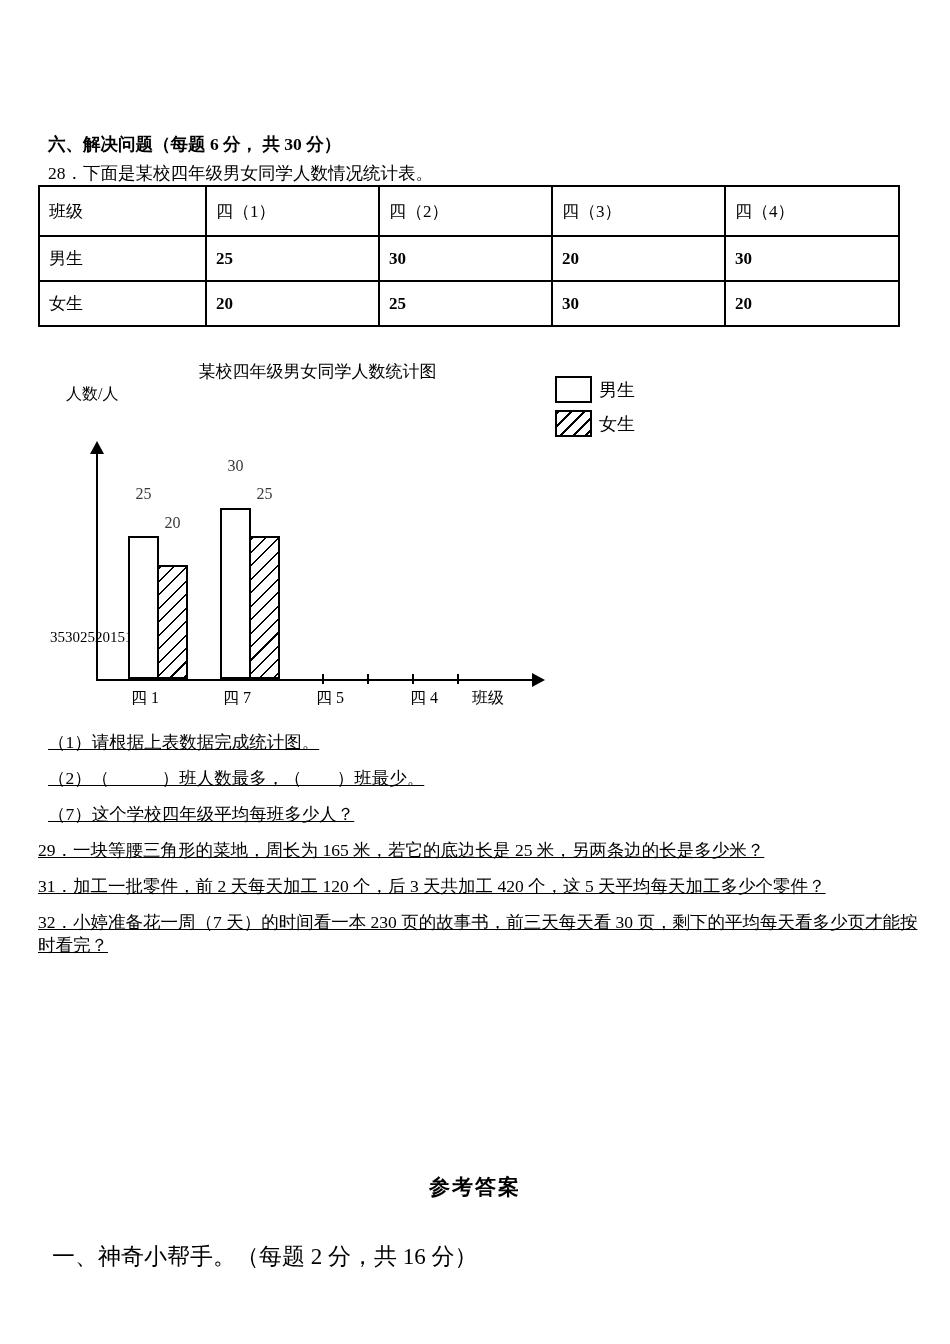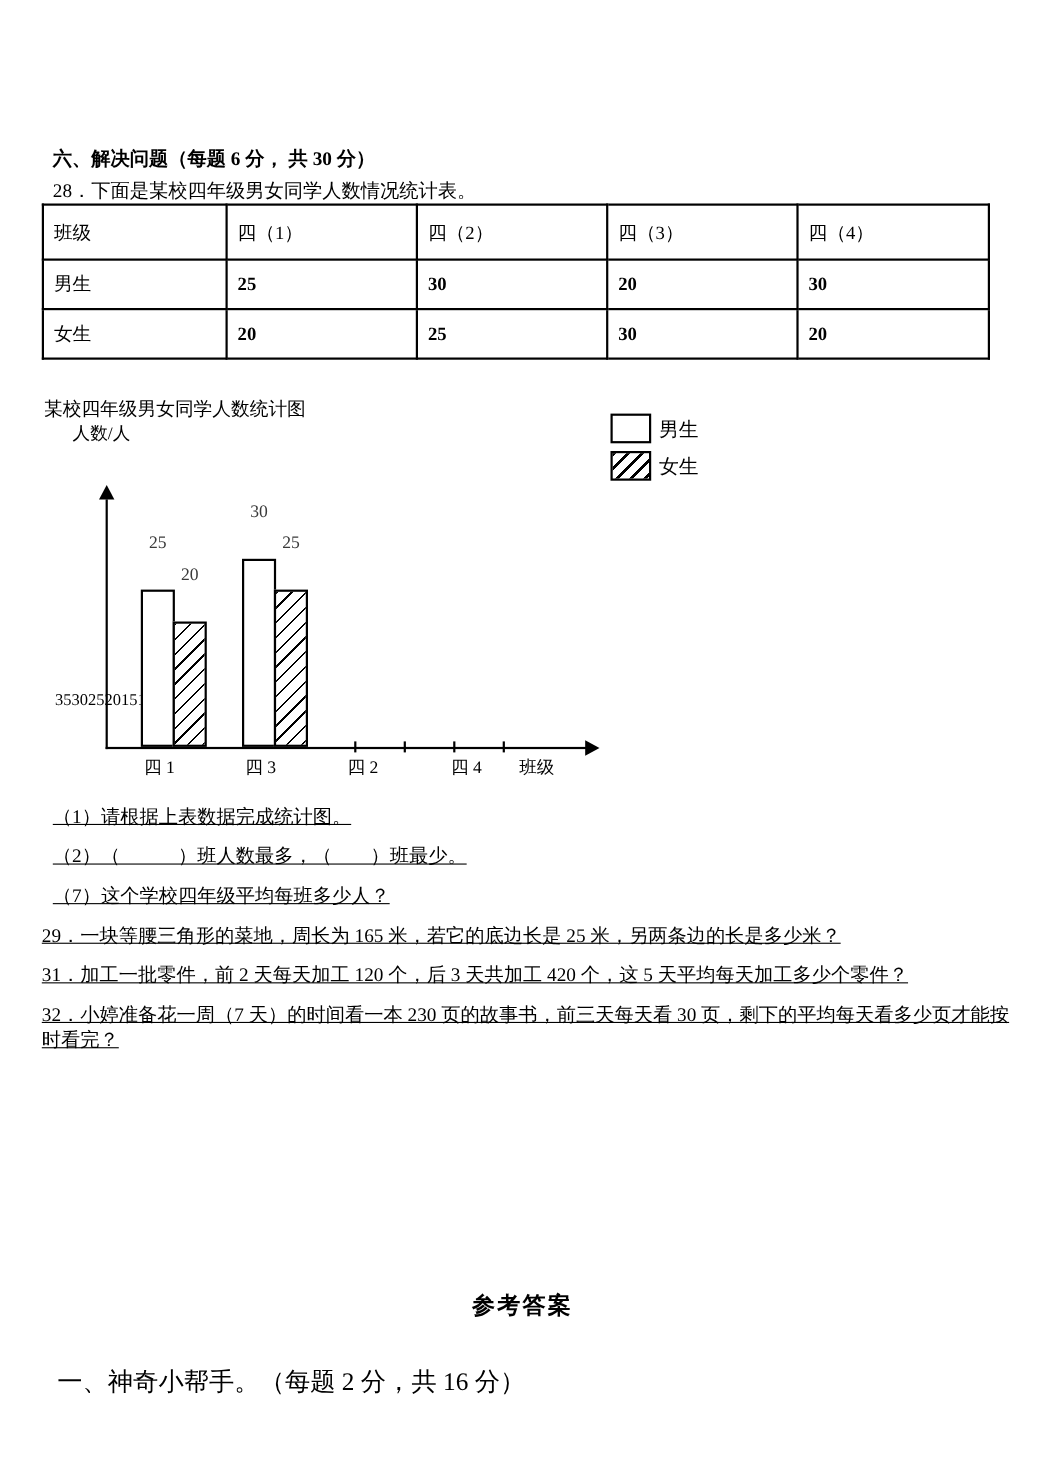--- a/index.html
+++ b/index.html
@@ -12,21 +12,21 @@
   .sec-head { position:absolute; left:48px; top:102px; font-size:17.5px; font-weight:bold; }
   .q28-line { position:absolute; left:48px; top:131px; font-size:17.5px; }
 
   .stats-table { position:absolute; left:38px; top:155px; width:860px; border-collapse:collapse; font-size:17px; table-layout:fixed; }
   .stats-table td { border:2px solid #000; padding:0 4px 0 9px; vertical-align:middle; overflow:hidden; }
   .stats-table .hrow td { height:50px; }
   .stats-table .drow td { height:45px; }
   .stats-table .num { font-weight:bold; }
 
   .chart { position:absolute; left:40px; top:320px; width:660px; height:385px; }
-  .chart-title { position:absolute; left:0; top:10px; width:555px; text-align:left; font-size:17px; }
+  .chart-title { position:absolute; left:0; top:10px; width:555px; text-align:center; font-size:17px; }
   .y-axis-label { position:absolute; left:26px; top:34px; font-size:16px;text-align:right; }
 
   .legend { position:absolute; left:515px; top:26px; }
   .legend-item { display:flex; align-items:center; margin-bottom:7px; }
   .swatch { width:37px; height:27px; border:2px solid #000; background:#fff; margin-right:7px; flex:0 0 auto; }
   .swatch.hatched { background-image: repeating-linear-gradient(135deg, #000 0, #000 2px, transparent 2px, transparent 9px); }
   .legend-label { font-size:18px; }
 
   .axis { position:absolute; background:#000; }
   .y-axis { left:56px; top:104px; width:2px; height:227px; }
@@ -134,22 +134,22 @@
         <div class="bar" style="left: 180px; top: 158px; height: 171px;"></div>
         <div class="bar-label" style="left: 175px; top: 107px;">30</div>
         <div class="bar hatched" style="left: 117px; top: 215px; height: 114px;"></div>
         <div class="bar-label" style="left: 112px; top: 164px;">20</div>
         <div class="bar hatched" style="left: 209px; top: 186px; height: 143px;"></div>
         <div class="bar-label" style="left: 204px; top: 135px;">25</div>
       </div>
 
     <span class="x-lab" style="left:413px">班级</span>
   <span class="x-lab" style="left: 70px;">四 1</span>
-      <span class="x-lab" style="left: 162px;">四 3</span>
-      <span class="x-lab" style="left: 255px;">四 2</span>
+      <span class="x-lab" style="left: 162px;">四 7</span>
+      <span class="x-lab" style="left: 255px;">四 5</span>
       <span class="x-lab" style="left: 349px;">四 4</span>
       <div class="x-tick" style="left: 282px;"></div>
       <div class="x-tick" style="left: 327px;"></div>
       <div class="x-tick" style="left: 372px;"></div>
       <div class="x-tick" style="left: 417px;"></div>
     </div>
 
   <div class="text-block">
     <div class="line indent">（1）请根据上表数据完成统计图。</div>
     <div class="line indent">（2）（　　　）班人数最多，（　　）班最少。</div>

